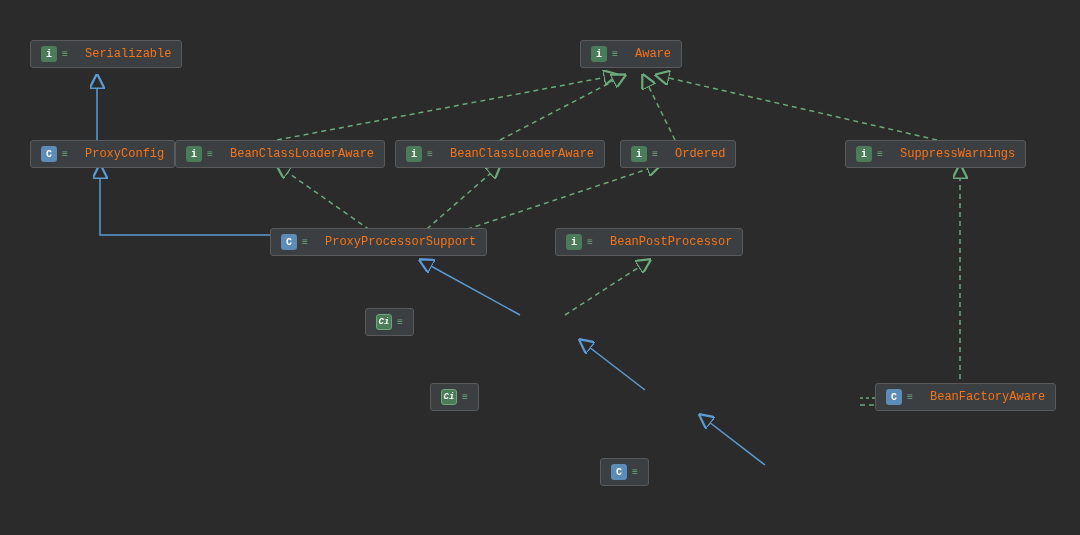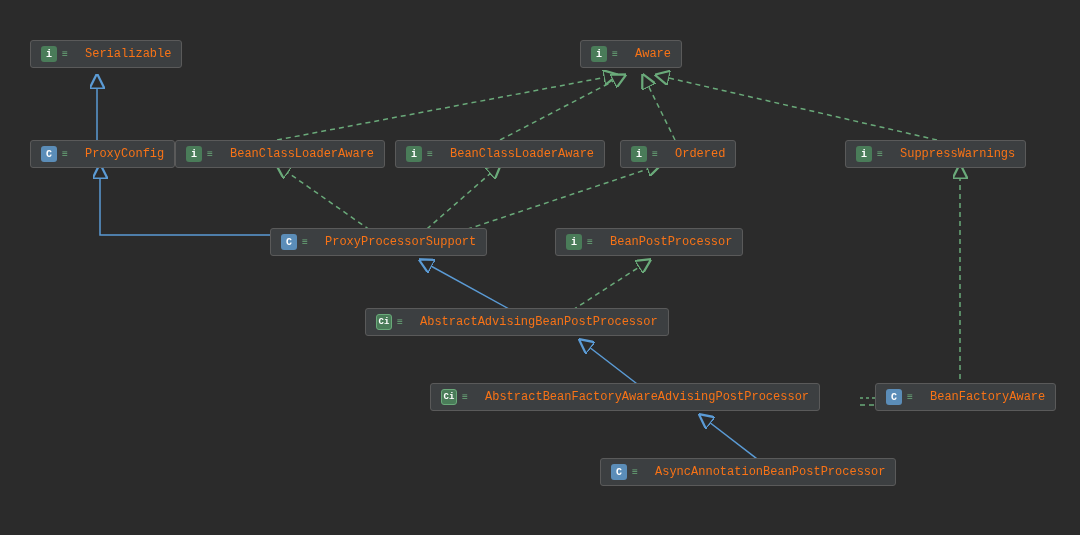--- a/index.html
+++ b/index.html
@@ -47,21 +47,21 @@
       width: 16px;
       height: 16px;
       border-radius: 3px;
       font-size: 10px;
       font-weight: bold;
       flex-shrink: 0;
     }
 
     .badge-i { background-color: #4a7c59; color: #fff; }
     .badge-c { background-color: #4a7c59; color: #fff; }
-    .badge-ci { background-color: #4a7c59; color: #fff; border: 1px solid #6aaa7a; }
+    .badge-ci { background-color: #4a7c59; color: #fff; border: 1px solid #6aaa7a; font-style: italic; }
 
     .icon-arrow {
       color: #6aaa7a;
       font-size: 10px;
     }
 
     .node-label {
       color: #f97316;
       font-size: 12px;
       margin-left: 12px;
@@ -168,33 +168,30 @@
 
   <div class="node" style="left:555px; top:228px;">
     <span class="badge badge-i">i</span>
     <span class="icon-arrow">≡</span>
     <span class="node-label">BeanPostProcessor</span>
   </div>
 
   <div class="node" style="left:365px; top:308px;">
     <span class="badge badge-ci" style="background:#4a7c59; font-size:9px;">Ci</span>
     <span class="icon-arrow">≡</span>
-    <span class="node-label">AbstractAdvisingBeanPostProcessor</span>
   </div>
 
   <div class="node" style="left:430px; top:383px;">
     <span class="badge badge-ci" style="background:#4a7c59; font-size:9px;">Ci</span>
     <span class="icon-arrow">≡</span>
-    <span class="node-label">AbstractBeanFactoryAwareAdvisingPostProcessor</span>
   </div>
 
   <div class="node" style="left:875px; top:383px;">
     <span class="badge badge-c" style="background:#5b8db8;">C</span>
     <span class="icon-arrow">≡</span>
     <span class="node-label">BeanFactoryAware</span>
   </div>
 
   <div class="node" style="left:600px; top:458px;">
     <span class="badge badge-c" style="background:#5b8db8;">C</span>
     <span class="icon-arrow">≡</span>
-    <span class="node-label">AsyncAnnotationBeanPostProcessor</span>
   </div>
 </div>
 
 </body></html>

